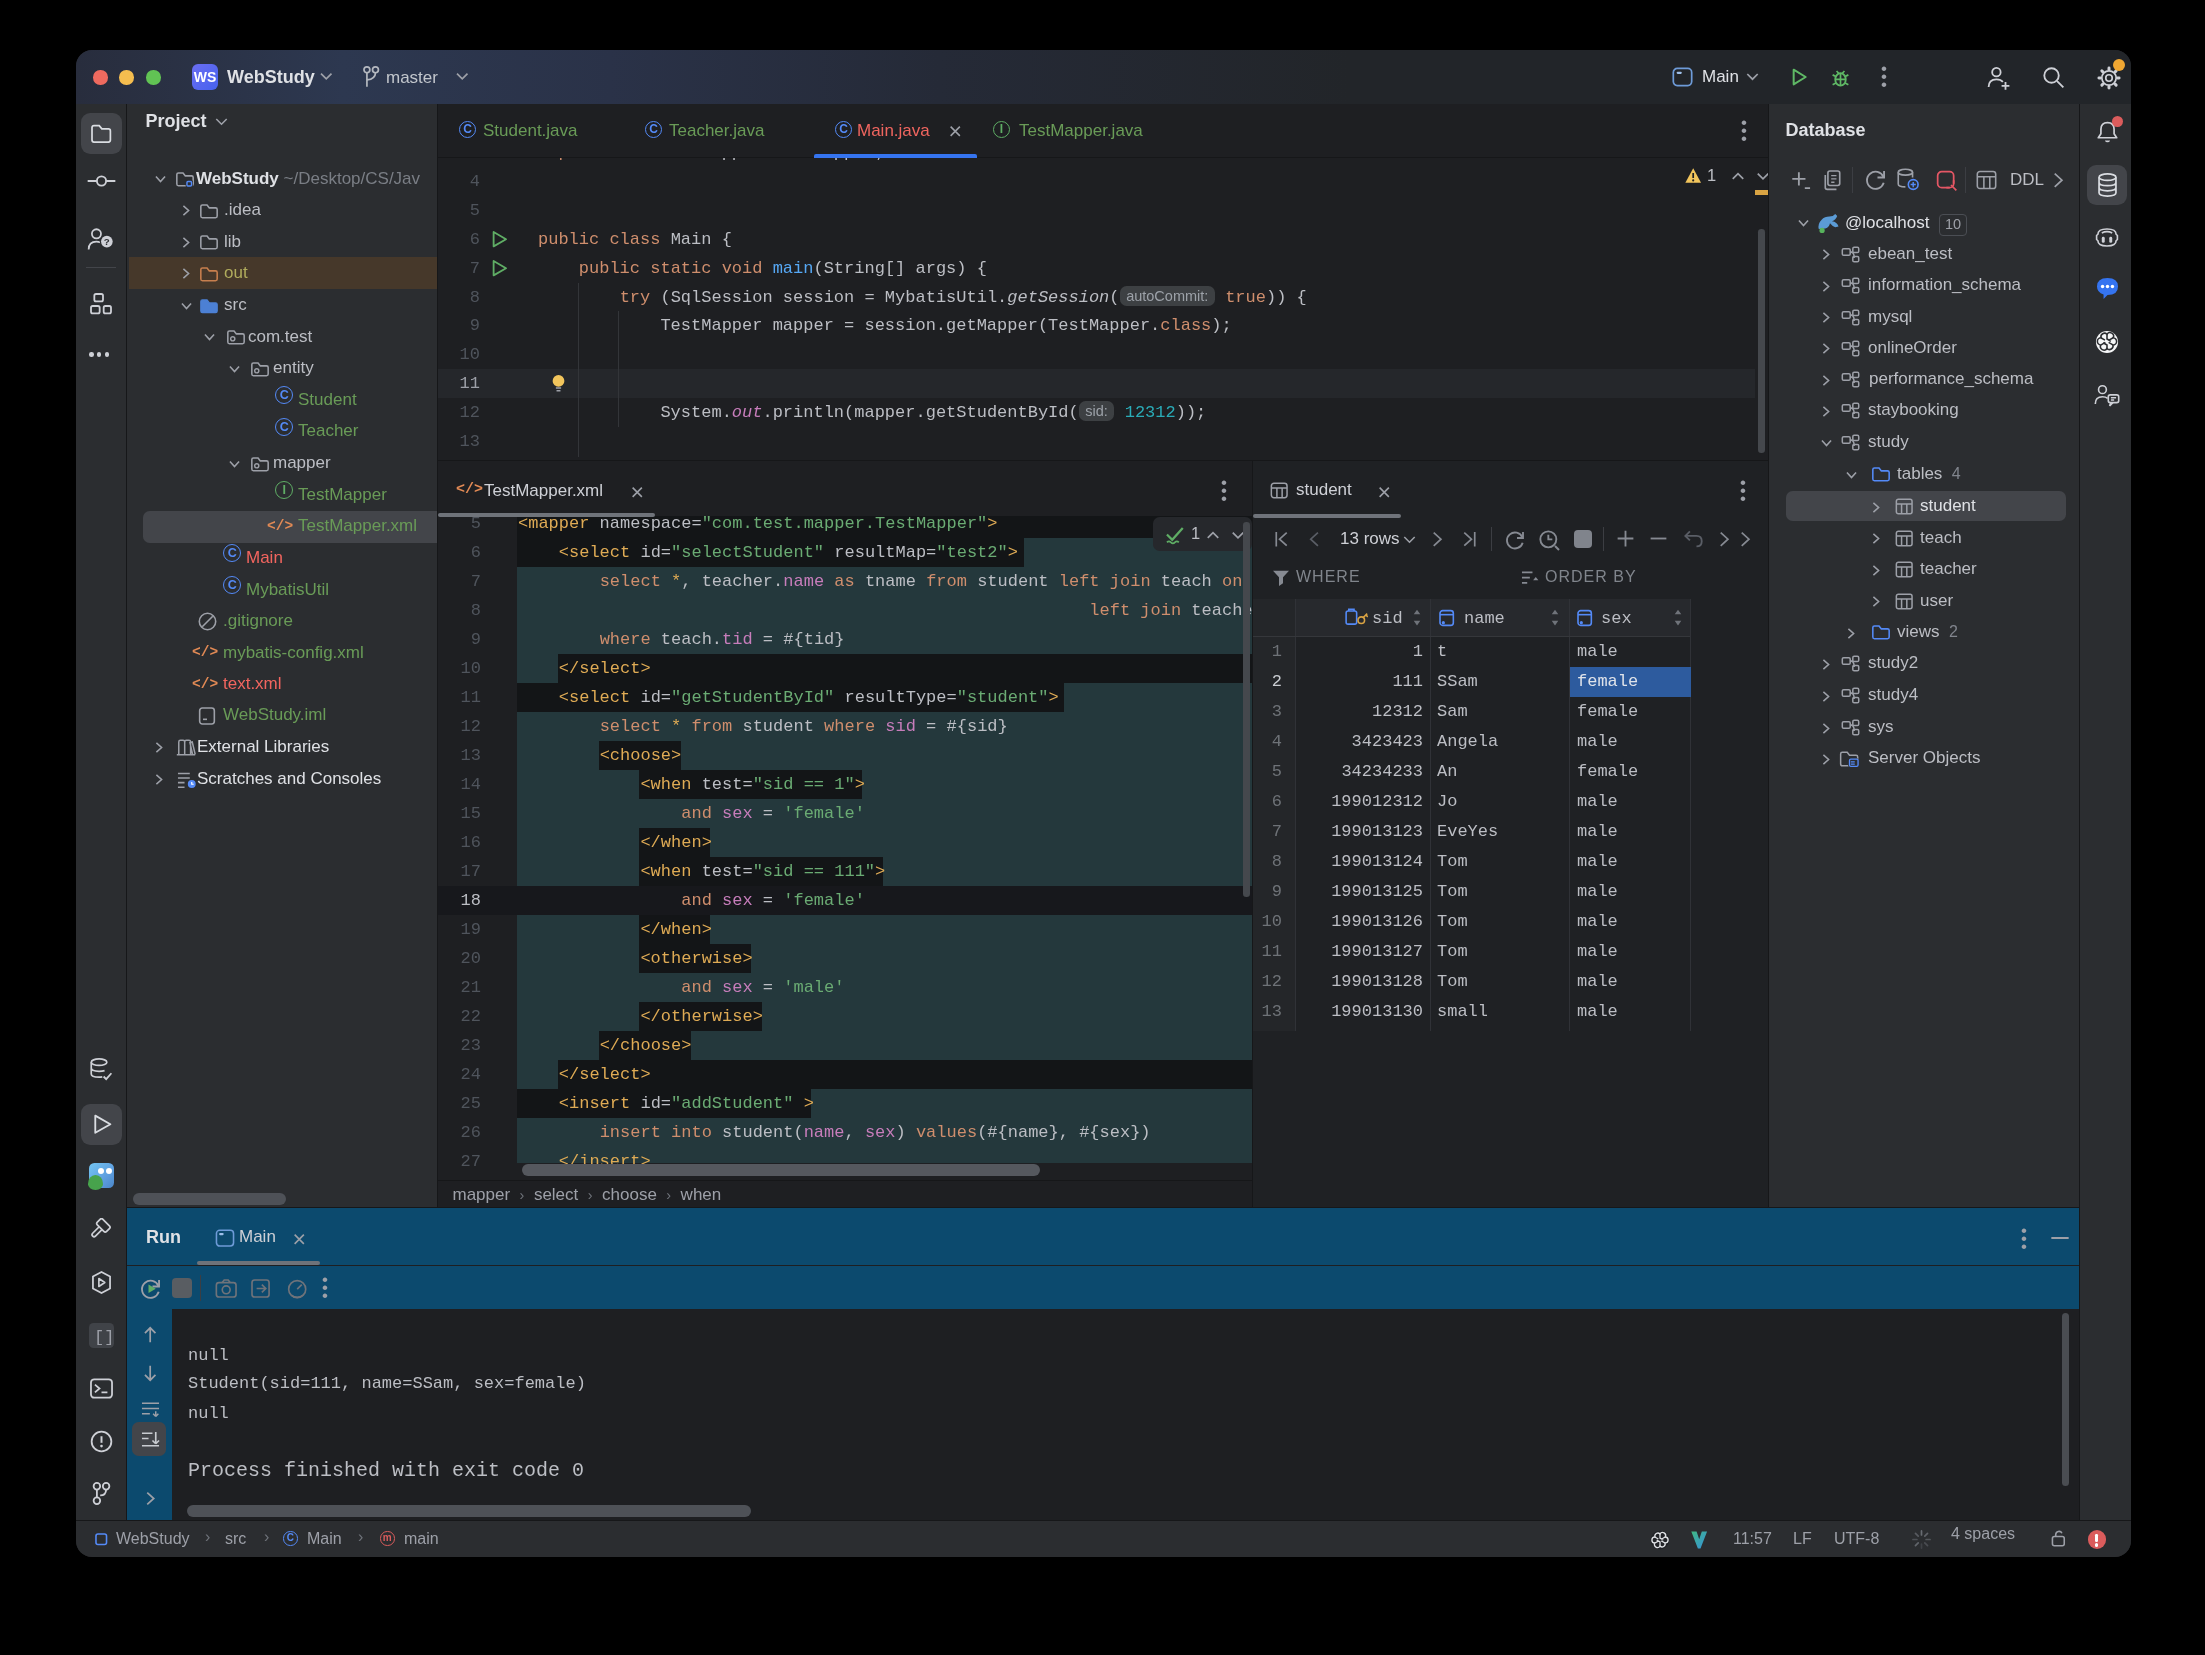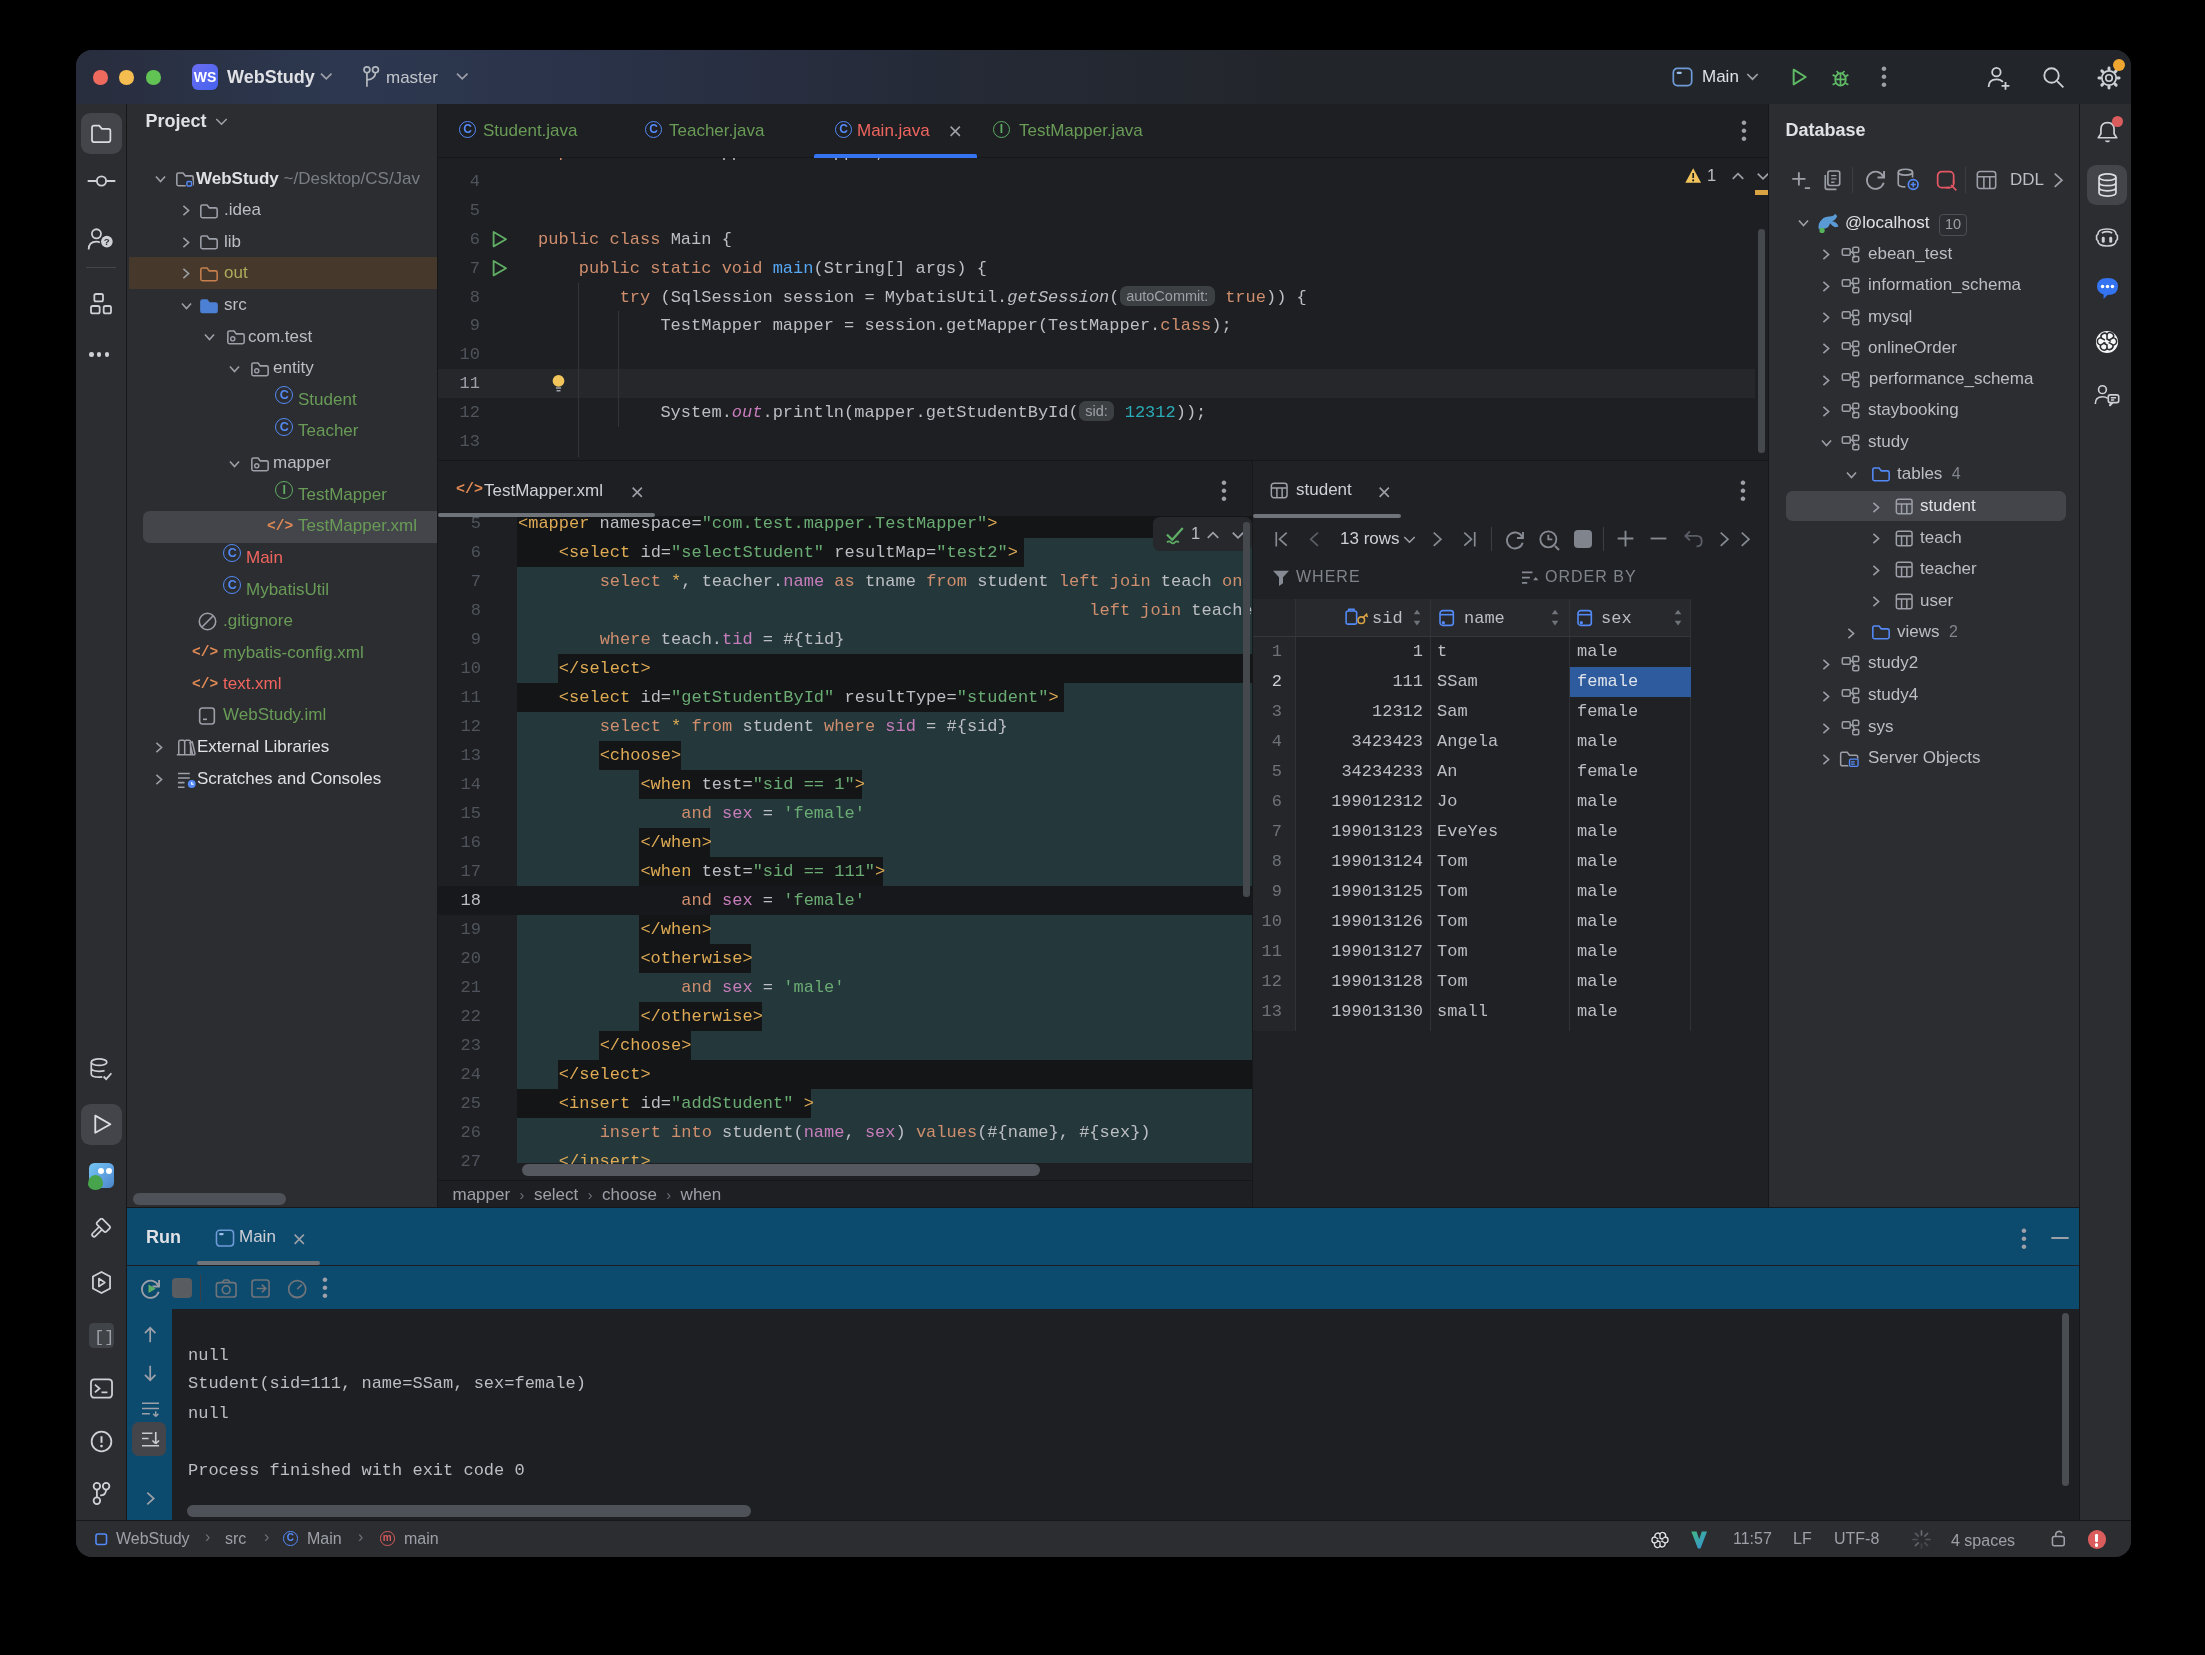--- a/index.html
+++ b/index.html
@@ -122,21 +122,21 @@
           <path d="M16 3 v6" opacity=".9"></path>
           <path d="M25.2 6.8 l-4.2 4.2" opacity=".75"></path>
           <path d="M29 16 h-6" opacity=".6"></path>
           <path d="M25.2 25.2 l-4.2-4.2" opacity=".45"></path>
           <path d="M16 29 v-6" opacity=".3"></path>
           <path d="M6.8 25.2 l4.2-4.2" opacity=".8"></path>
           <path d="M3 16 h6" opacity=".5"></path>
           <path d="M6.8 6.8 l4.2 4.2" opacity=".65"></path>
         </g>
       </svg>
-    <div class="abs" style="left:1875px;top:11px;">4 spaces</div>
+    <div class="abs" style="left:1875px;top:4px;">4 spaces</div>
     <svg class="abs" style="left:1973px;top:7.2px;" width="20" height="21" viewBox="0 0 30 32">
         <rect x="5" y="13" width="18" height="14" rx="3" fill="none" stroke="#9da0a8" stroke-width="2.4"></rect>
         <path d="M10 13 v-3 a5 5 0 0 1 9.5-2" fill="none" stroke="#9da0a8" stroke-width="2.4"></path>
       </svg>
     <div class="abs" style="left:2012px;top:9.2px;width:18.4px;height:18.4px;border-radius:50%;background:#db5c5c;"></div>
     <div class="abs" style="left:2019px;top:12.5px;width:3.3px;height:8px;background:#fff;border-radius:1.3px;"></div>
     <div class="abs" style="left:2019px;top:22.4px;width:3.3px;height:3.3px;background:#fff;border-radius:50%;"></div>
   </div>
 
   <div class="abs" id="leftbar" style="left:0;top:54px;width:51px;height:1416px;background:#2b2d30;border-right:1.3px solid #161719;box-sizing:border-box;">
@@ -1017,21 +1017,21 @@
         <path d="M3 5 h16 M3 13 h10" stroke="#c9ccd1" stroke-width="2.5" fill="none"></path>
         <path d="M24 3 v18 m0 0 l-5-5 m5 5 l5-5 M3 24 h26" stroke="#c9ccd1" stroke-width="2.5" fill="none"></path>
       </svg>
     <svg class="abs" style="left:16.5px;top:282px;" width="13" height="17" viewBox="0 0 20 26">
         <path d="M5 4 L15 13 L5 22" fill="none" stroke="#9da0a8" stroke-width="2.6"></path>
       </svg>
 
     <div class="row mono" style="left:61px;top:133px;font-size:17px;color:#bcbec4;">null</div>
     <div class="row mono" style="left:61px;top:161px;font-size:17px;color:#bcbec4;">Student(sid=111, name=SSam, sex=female)</div>
     <div class="row mono" style="left:61px;top:191px;font-size:17px;color:#bcbec4;">null</div>
-    <div class="row mono" style="left:61px;top:248px;font-size:17px;color:#bcbec4;">Process finished with exit code 0</div>
+    <div class="row mono" style="left:61px;top:248px;font-size:20px;color:#bcbec4;">Process finished with exit code 0</div>
 
     <div class="abs" style="left:1935px;top:105px;width:7.2px;height:173px;background:#4a4d52;border-radius:4px;"></div>
     <div class="abs" style="left:60px;top:297px;width:564px;height:12px;background:#4e5157;border-radius:6px;"></div>
 
     <div class="abs" style="left:1894px;top:19px;color:#9da0a8;font-size:17px;line-height:8px;">•<br>•<br>•</div>
     <svg class="abs" style="left:1923px;top:28px;" width="20" height="4" viewBox="0 0 30 6">
         <path d="M2 3 h26" stroke="#9da0a8" stroke-width="3"></path>
       </svg>
   </div>
 </div>

